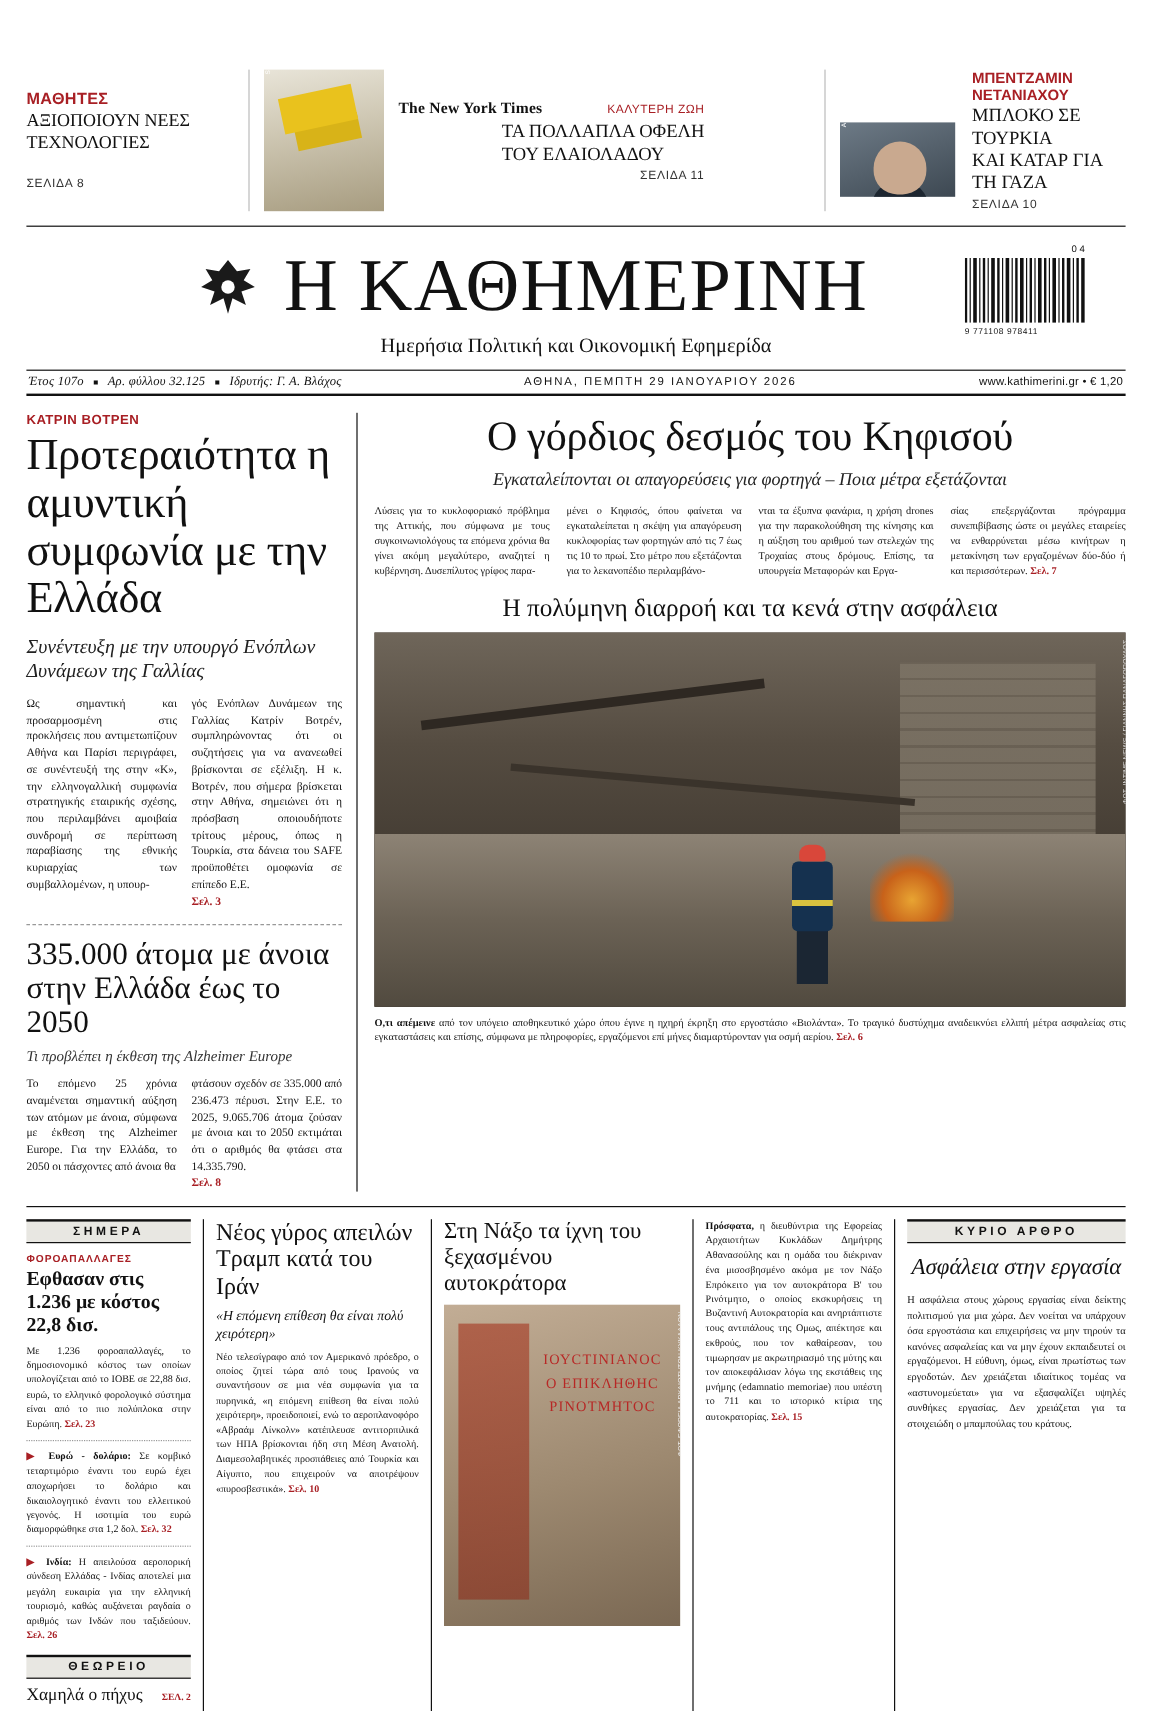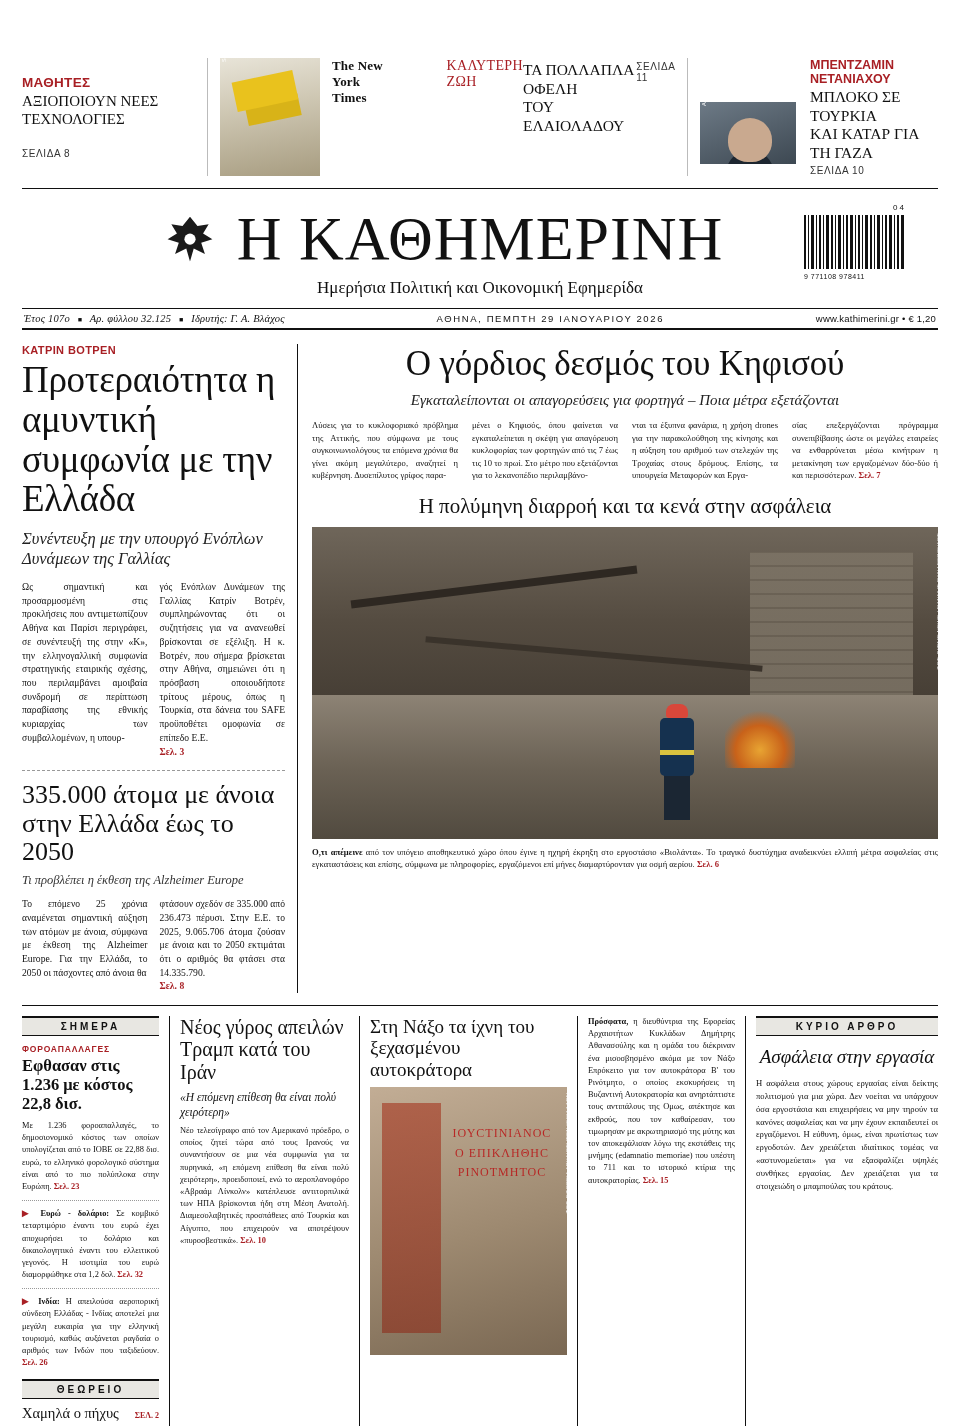--- a/index.html
+++ b/index.html
@@ -42,24 +42,24 @@
   .thumb.netanyahu:after{
     content:""; position:absolute; left:28px; top:16px; width:44px; height:44px;
     border-radius:50% 50% 45% 45%; background:#c9a98f;
     box-shadow:0 34px 0 2px #1d2630;
   }
   .thumb .credit {
     position:absolute; left:1px; top:4px; transform:rotate(-90deg); transform-origin:left top;
     font-size:5.5px; color:#fff; white-space:nowrap;
     font-family:"Liberation Sans", sans-serif; letter-spacing:.3px;
   }
-  .promo-mid-text { padding-left:12px; display:flex; flex-direction:row; justify-content:center; }
+  .promo-mid-text { padding-left:12px; display:flex; flex-direction:column; justify-content:center;align-items:flex-end; }
   .nyt-line { display:flex; align-items:baseline; gap:6px; }
   .nyt-logo { font-family:"Liberation Serif", serif; font-weight:bold; font-size:13px; letter-spacing:.2px; }
-  .nyt-sep { color:#a81f24; font-size:14px; font-family:Liberation Serif, serif; letter-spacing:.4px;padding-left:48px; }
+  .nyt-sep { color:#a81f24; font-size:10px; font-family:Liberation Sans, sans-serif; letter-spacing:.4px;padding-left:48px; }
   .promo-mid-text .lines { font-size:15.5px; line-height:1.2; margin-top:3px; }
   .promo-right { width:250px; flex:0 0 250px; padding-left:12px; display:flex; flex-direction:column; justify-content:center; }
   .promo-right .kicker { color:#a81f24; font-weight:bold; font-size:12.5px; font-family:"Liberation Sans", sans-serif; }
   .promo-right .lines { font-size:15.5px; line-height:1.2; margin-top:2px; }
   .promo-right .page-ref, .promo-mid-text .page-ref { font-size:10px; letter-spacing:.6px; margin-top:3px; color:#333; font-family:"Liberation Sans", sans-serif; }
 
   
   .masthead { position:relative; text-align:center; padding:14px 0 4px 0; }
   .logo-eagle { position:absolute; left:140px; top:24px; width:56px; height:56px; }
   .masthead h1 {

